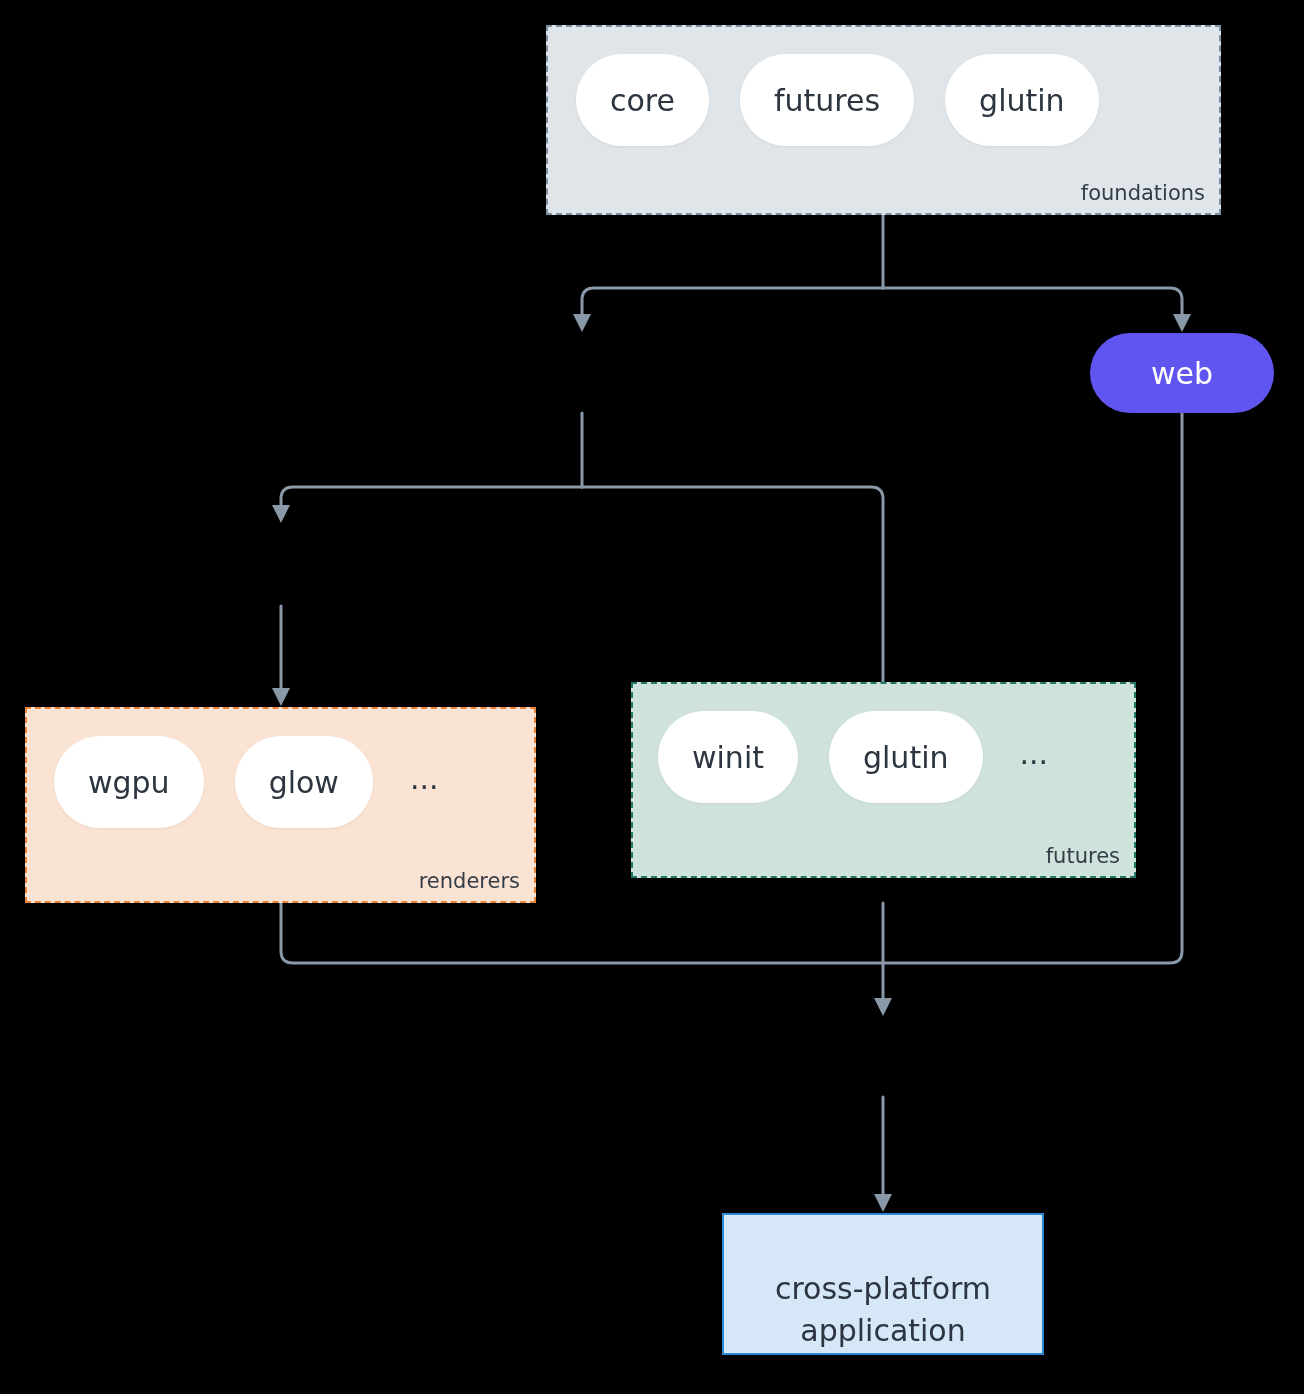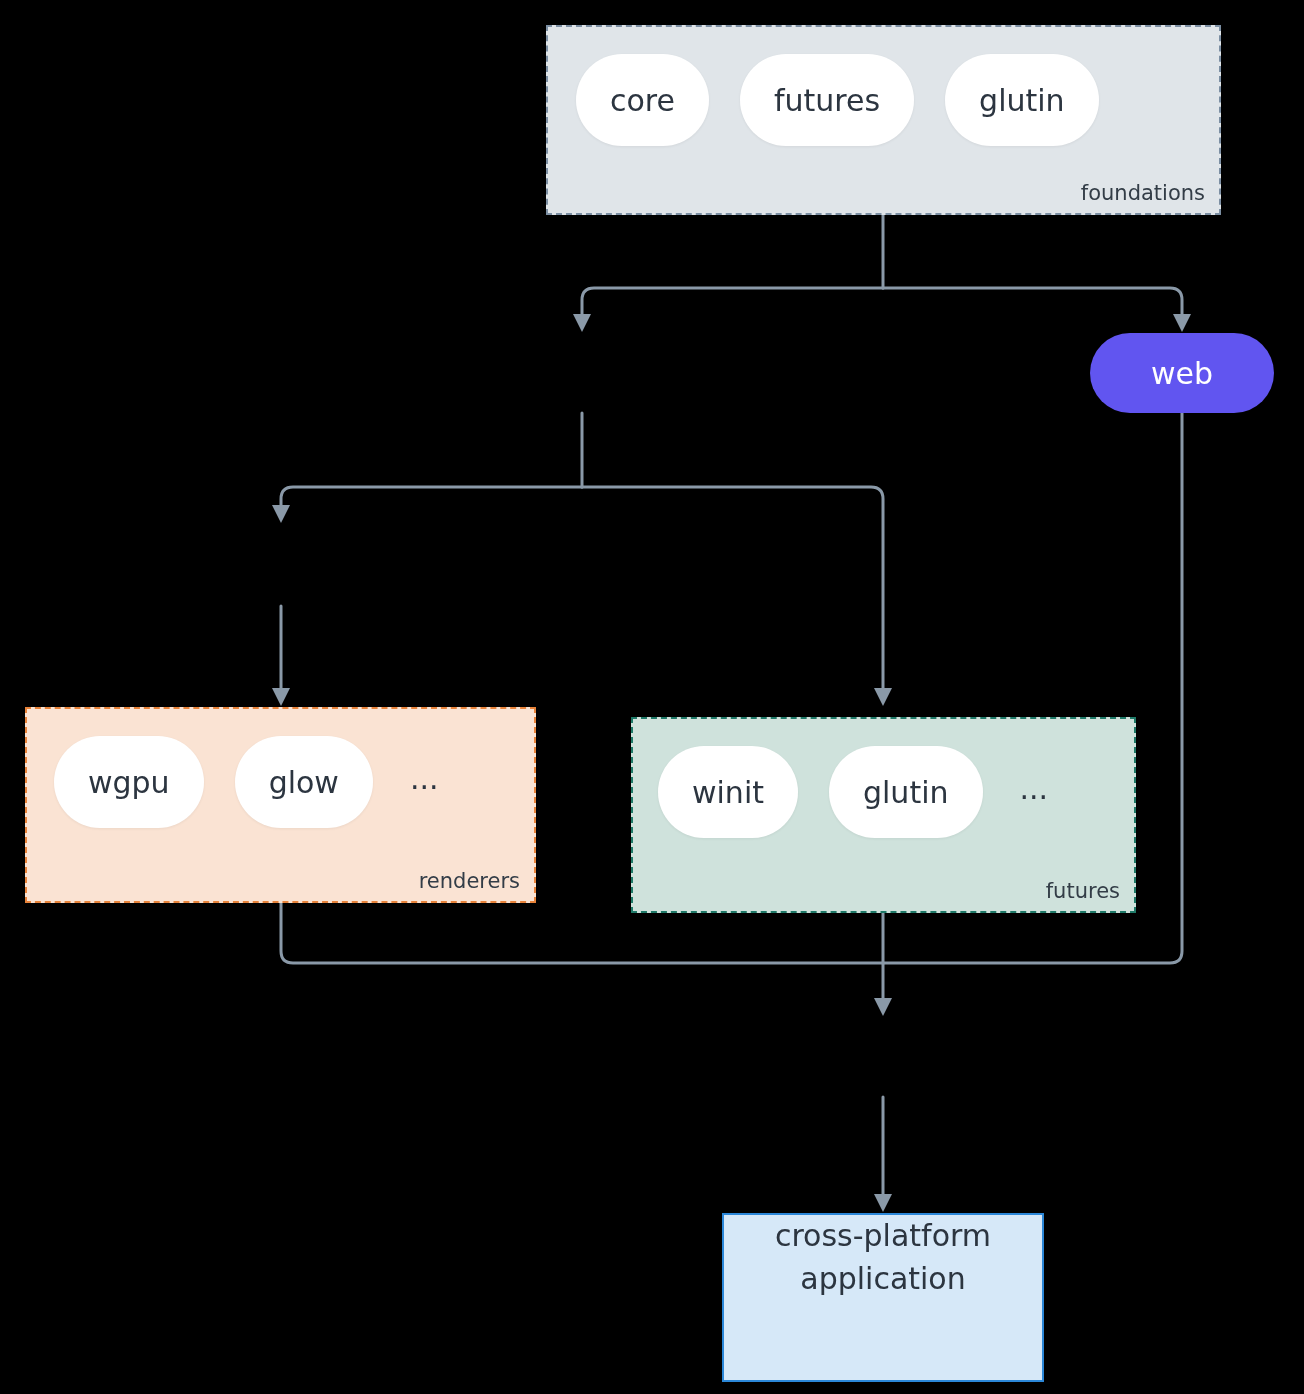--- a/index.html
+++ b/index.html
@@ -65,21 +65,21 @@
   }
   #group-renderers {
     left: 25px; top: 707px; width: 511px; height: 196px;
     background: #fae3d3;
     border: 2px dashed #e8833a;
   }
   #group-renderers .group-pills {
     left: 27px; top: 27px; gap: 31px;
   }
   #group-shells {
-    left: 631px; top: 717px; width: 505px; height: 196px;
+    left: 631px; top: 682px; width: 505px; height: 196px;
     background: #cfe2dc;
     border: 2px dashed #1f7a68;
   }
   #group-shells .group-pills {
     left: 25px; top: 27px; gap: 31px;
   }
 
   
   .pill {
     display: flex;
@@ -128,28 +128,28 @@
     background: #e8833a;
   }
   #node-iced {
     left: 789px; top: 1017px; width: 188px; height: 80px;
     background: #2b87d8;
   }
 
   
   #node-application {
     position: absolute;
-    left: 722px; top: 1213px; width: 322px; height: 169px;
+    left: 722px; top: 1213px; width: 322px; height: 142px;
     background: #d6e8f8;
     border: 2px solid #2b87d8;
     box-sizing: border-box;
     display: flex;
     flex-direction: column;
     align-items: center;
-    justify-content: flex-start;
+    justify-content: flex-end;
     color: #2c3540;
     font-size: 30px;
     line-height: 1.42;
     text-align: center;
   }
 </style>
 </head>
 <body>
 
 <div id="diagram-root">

